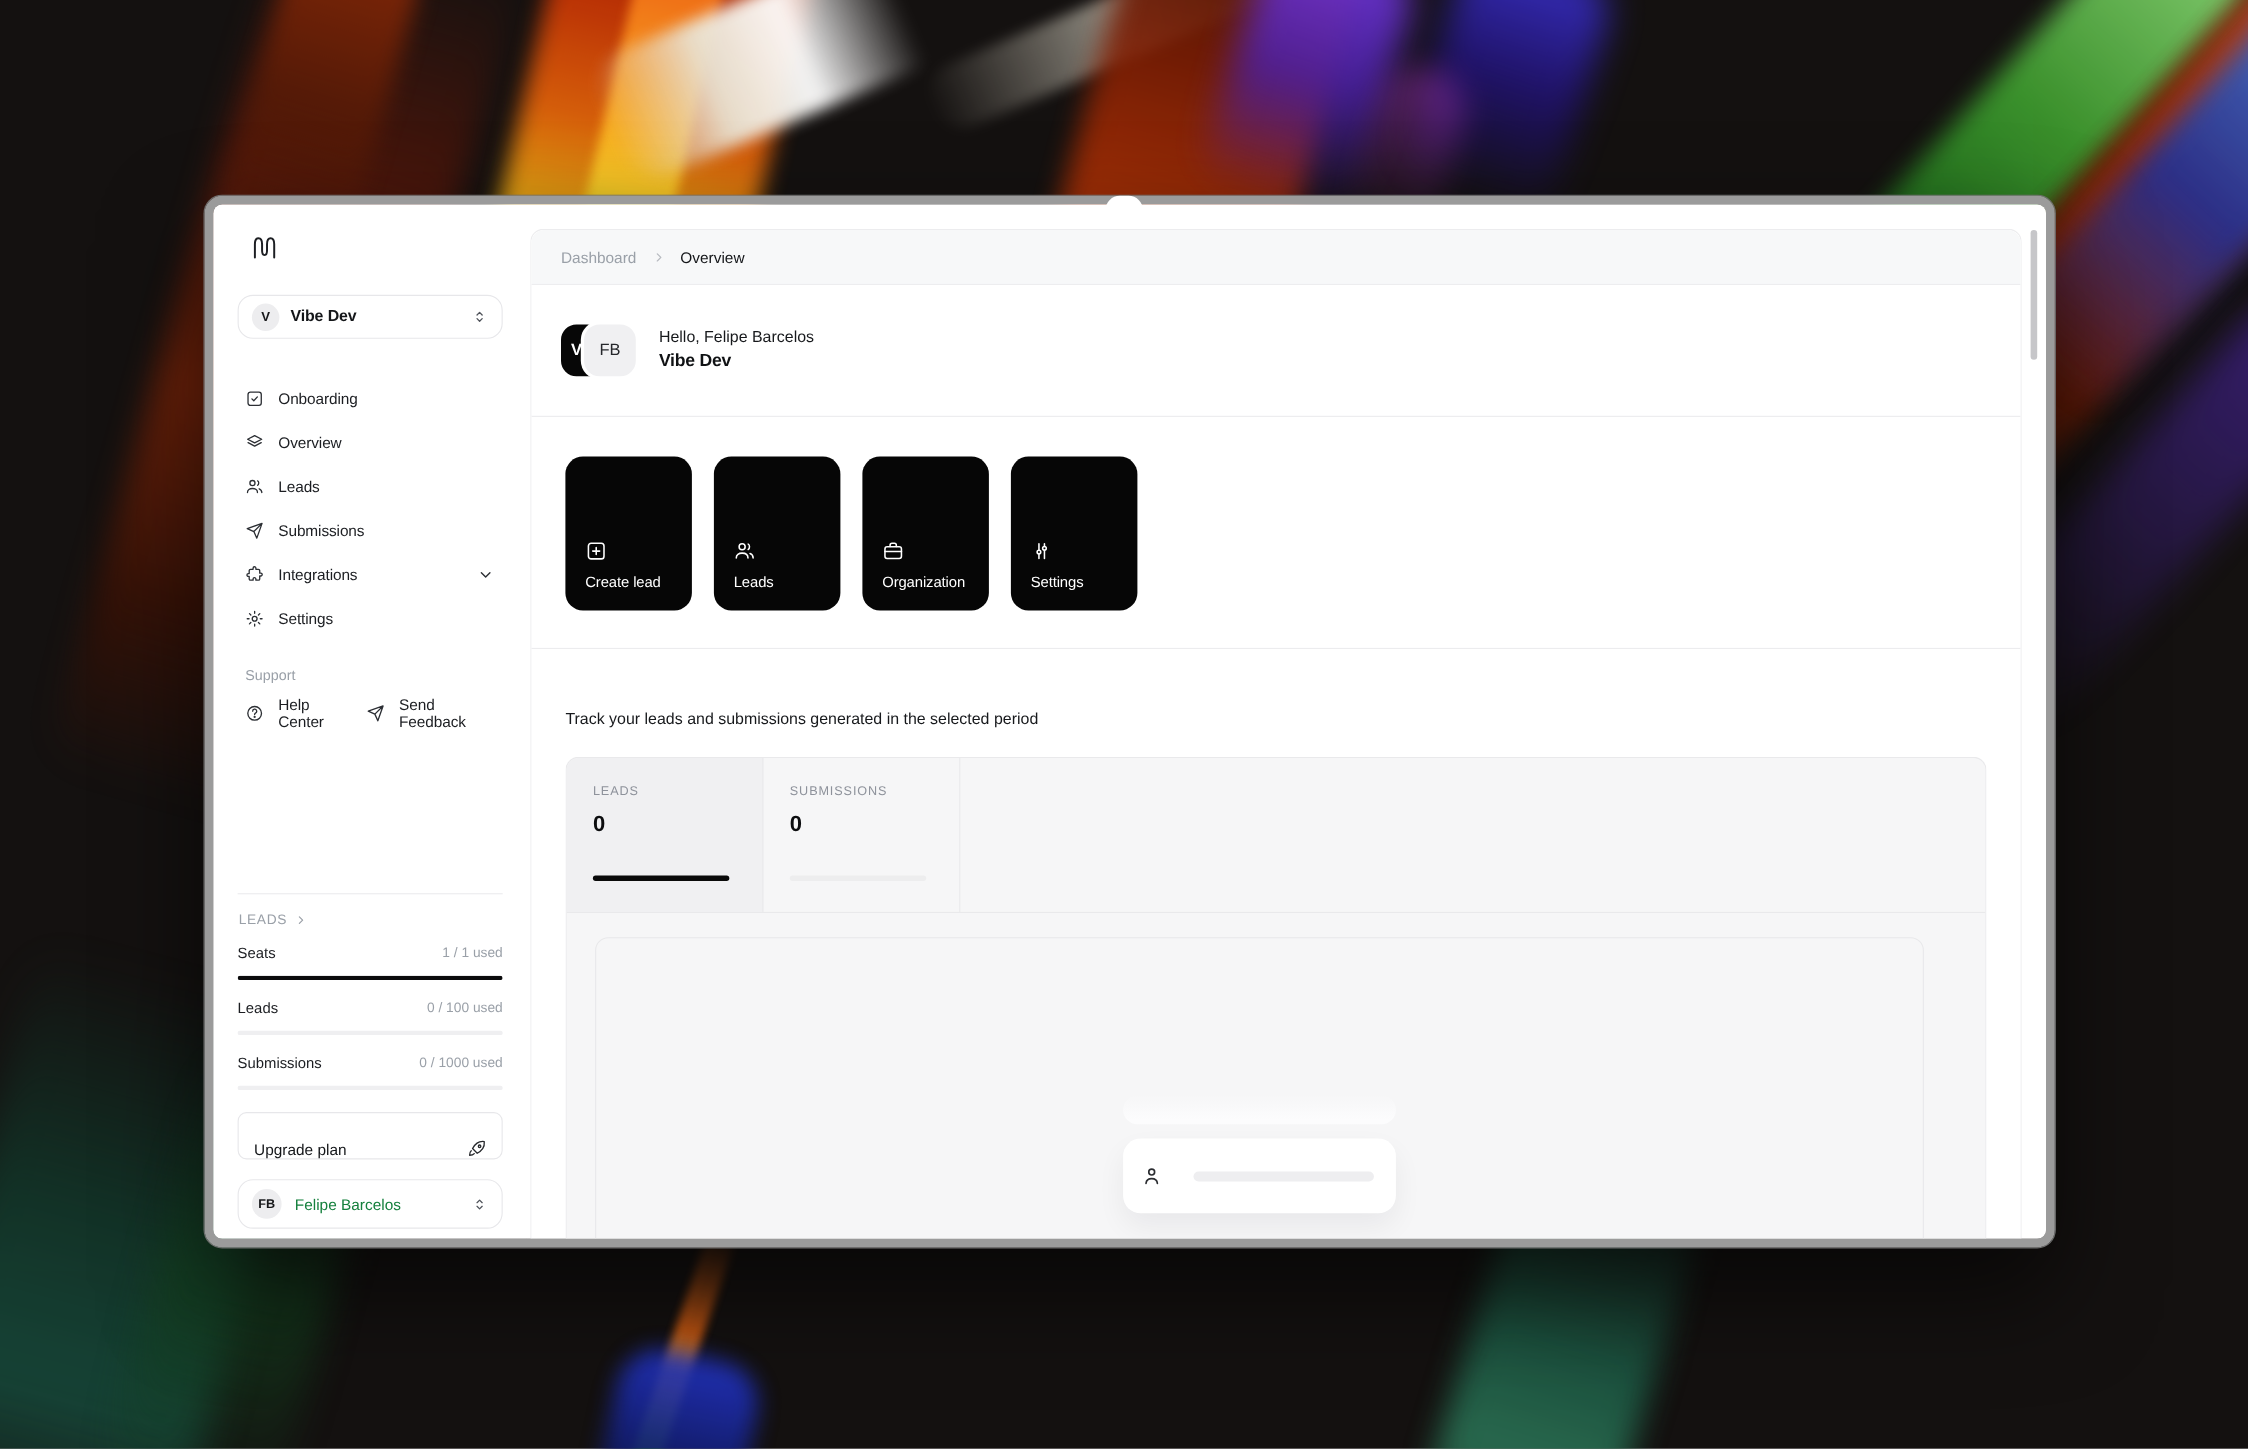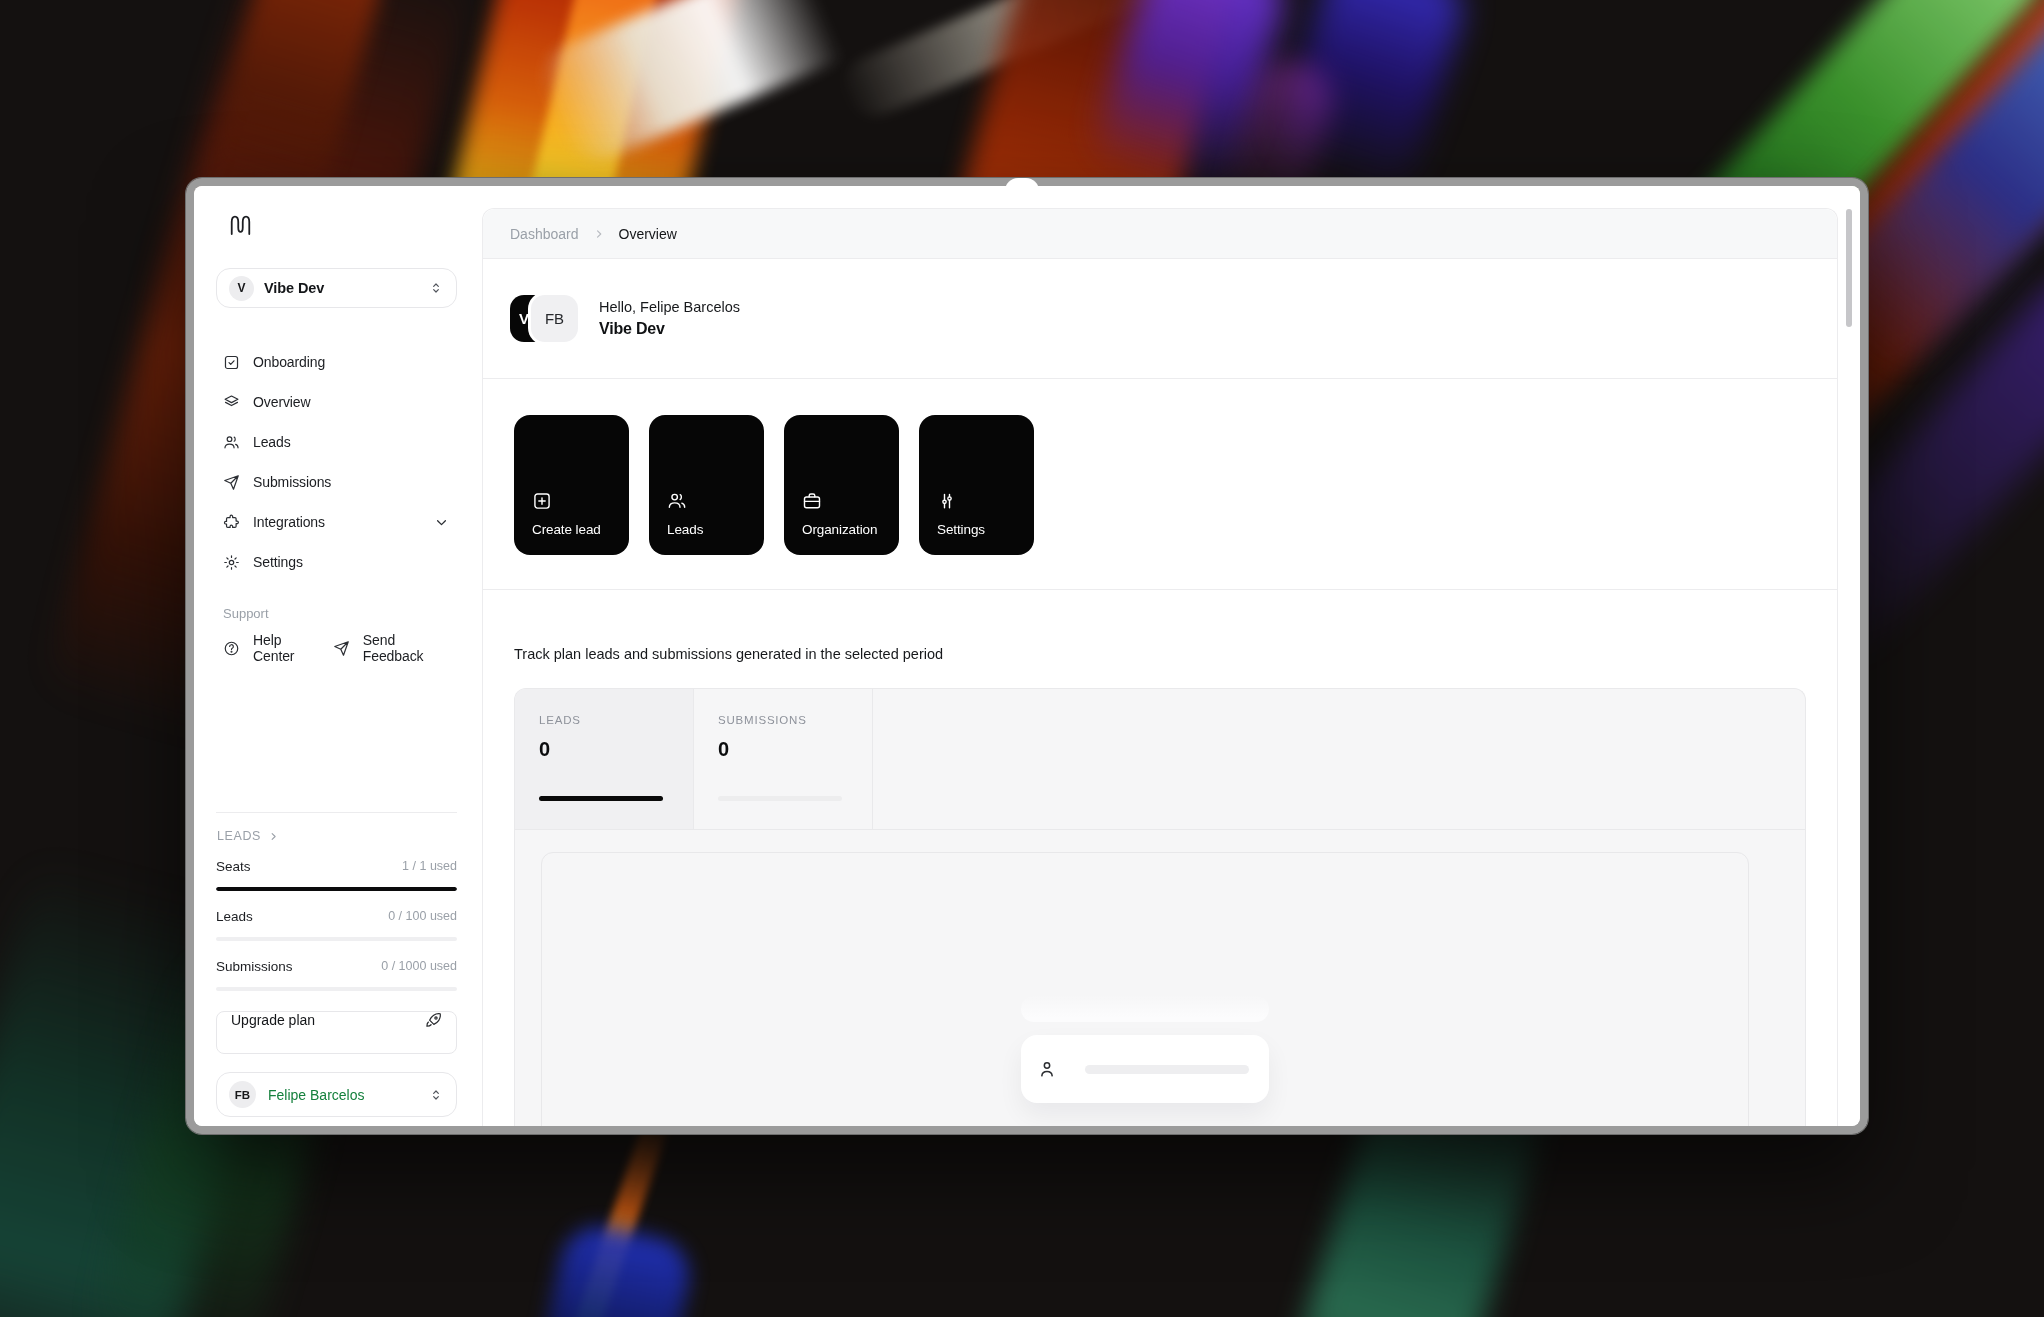--- a/index.html
+++ b/index.html
@@ -107,21 +107,21 @@
   .usage-head svg { width:13px; height:13px; }
   .usage-rows { margin-top:16px; display:flex; flex-direction:column; gap:18px; }
   .usage-row { }
   .usage-row-top { display:flex; justify-content:space-between; align-items:flex-start; height:20px; }
   .usage-label { font-size:13.5px; color:#1c1e22; }
   .usage-value { font-size:12.5px; color:#9aa0a8; }
   .usage-track { margin-top:8px; height:4px; border-radius:2px; background:#efeff1; overflow:hidden; }
   .usage-fill { height:100%; background:#0b0b0c; border-radius:2px; }
 
   .upgrade-btn { margin-top:20px; height:43px; border:1px solid #e7e7ea; border-radius:8px; background:#fff;
-    display:flex; align-items:flex-start; justify-content:space-between; padding:0 14px; cursor:pointer; }
+    display:flex; align-items:flex-end; justify-content:space-between; padding:0 14px; cursor:pointer; }
   .upgrade-label { font-size:14px; color:#141619; }
   .upgrade-btn svg { width:17px; height:17px; color:#26282c; }
 
   .user-pill { margin-top:18px; margin-bottom:9px; height:45px; border:1px solid #e7e7ea; border-radius:14px;
     display:flex; align-items:center; gap:12px; padding:0 12px; background:#fff; cursor:pointer; }
   .user-avatar { width:27px; height:27px; border-radius:50%; background:#ededef; color:#17181a;
     display:flex; align-items:center; justify-content:center; font-size:11.5px; font-weight:bold; }
   .user-name { flex:1; font-size:14px; color:#15803d; }
 
   
@@ -400,21 +400,21 @@
             <svg viewBox="0 0 24 24" fill="none" stroke="currentColor" stroke-width="1.7" stroke-linecap="round" stroke-linejoin="round">
                 <path d="M9 4v7M9 15v5M15 4v3M15 11v9"></path>
                 <circle cx="9" cy="13" r="2"></circle>
                 <circle cx="15" cy="9" r="2"></circle>
               </svg>
             <span class="action-label">Settings</span>
           </div>
         </div>
 
         <div class="summary">
-          <div class="summary-desc">Track plan leads and submissions generated in the selected period</div>
+          <div class="summary-desc">Track your leads and submissions generated in the selected period</div>
 
           <div class="summary-box">
             <div class="tabs">
               <div class="tab tab--selected">
                 <div class="tab-label">LEADS</div>
                 <div class="tab-value">0</div>
                 <div class="tab-bar"></div>
               </div>
               <div class="tab">
                 <div class="tab-label">SUBMISSIONS</div>

